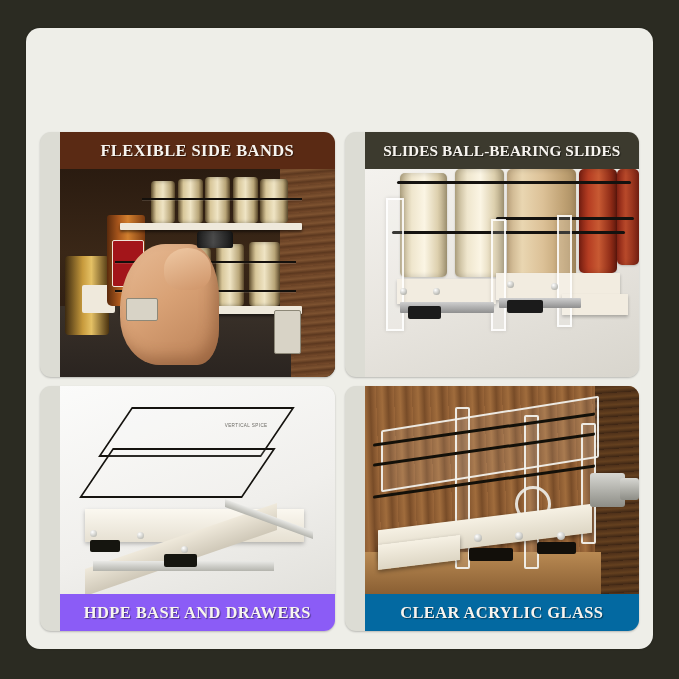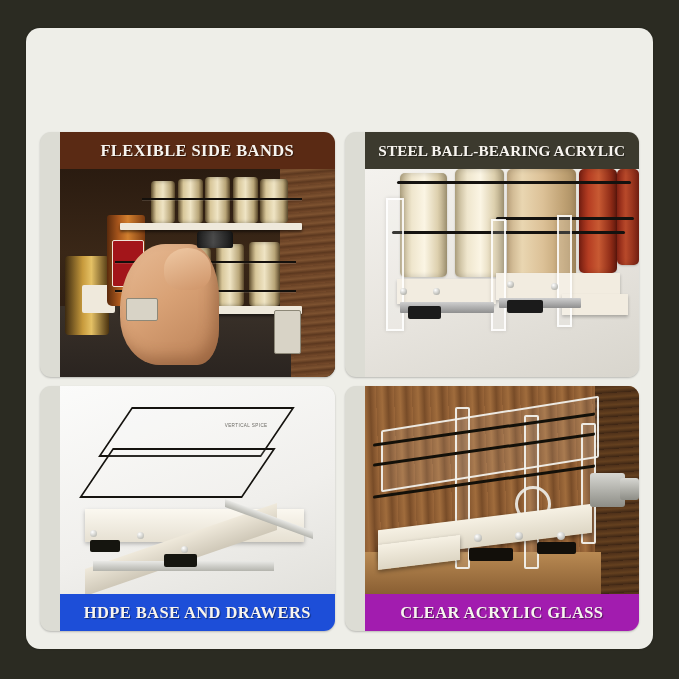--- a/index.html
+++ b/index.html
@@ -328,21 +328,21 @@
             <div class="ph1-thumb"></div>
             <div class="ph1-jar cap" style="left:50%; top:30%; width:13%; height:8%; border-radius:4px 4px 2px 2px;"></div>
 
             <div class="ph1-bracket" style="left:78%; top:68%; width:9%; height:20%;"></div>
             <div class="ph1-bracket" style="left:24%; top:62%; width:11%; height:10%;"></div>
           </div>
         </div>
       </div>
 
       <div class="panel">
-        <div class="panel-label small" style="background:#3c3a2e;">STEEL BALL-BEARING ACRYLIC</div>
+        <div class="panel-label small" style="background:#3c3a2e;">SLIDES BALL-BEARING SLIDES</div>
         <div class="panel-photo">
           <div class="photo-slides">
 
             <div class="ph2-jar cream" style="left:13%; top:2%; width:17%; height:50%;"></div>
             <div class="ph2-jar cream" style="left:33%; top:0%; width:18%; height:52%;"></div>
             <div class="ph2-jar clear" style="left:52%; top:0%; width:25%; height:55%;"></div>
             <div class="ph2-jar redbox" style="left:78%; top:0%; width:14%; height:50%;"></div>
             <div class="ph2-jar redbox2" style="left:92%; top:0%; width:8%;  height:46%;"></div>
 
             <div class="ph2-wire" style="left:12%; right:3%; top:6%;"></div>
@@ -387,21 +387,21 @@
             <div class="ph3-rail" style="left:60%; top:62%; width:32%; height:4%; transform:skewY(20deg);"></div>
 
             <div class="ph3-black" style="left:11%; top:74%; width:11%; height:6%;"></div>
             <div class="ph3-black" style="left:38%; top:81%; width:12%; height:6%;"></div>
 
             <div class="ph3-bolt" style="left:11%; top:69%;"></div>
             <div class="ph3-bolt" style="left:28%; top:70%;"></div>
             <div class="ph3-bolt" style="left:44%; top:77%;"></div>
           </div>
         </div>
-        <div class="panel-label" style="background:#1d4ed8;">HDPE BASE AND DRAWERS</div>
+        <div class="panel-label" style="background:#8b5cf6;">HDPE BASE AND DRAWERS</div>
       </div>
 
       <div class="panel">
         <div class="panel-photo">
           <div class="photo-acrylic">
             <div class="ph4-cabdark"></div>
             <div class="ph4-floor"></div>
 
             <div class="ph4-acr" style="left:6%; top:13%; width:78%; height:28%; transform:skewY(-9deg);"></div>
             <div class="ph4-acr" style="left:33%; top:10%; width:4%; height:76%;"></div>
@@ -421,18 +421,18 @@
             <div class="ph4-black" style="left:63%; top:75%; width:14%; height:6%;"></div>
 
             <div class="ph4-bolt" style="left:40%; top:71%;"></div>
             <div class="ph4-bolt" style="left:55%; top:70%;"></div>
             <div class="ph4-bolt" style="left:70%; top:70%;"></div>
 
             <div class="ph4-hinge" style="left:82%; top:42%; width:13%; height:16%;"></div>
             <div class="ph4-hinge" style="left:93%; top:44%; width:7%; height:11%;"></div>
           </div>
         </div>
-        <div class="panel-label" style="background:#a21caf;">CLEAR ACRYLIC GLASS</div>
+        <div class="panel-label" style="background:#0369a1;">CLEAR ACRYLIC GLASS</div>
       </div>
 
     </div>
   </div>
 </div>
 
 </body></html>

